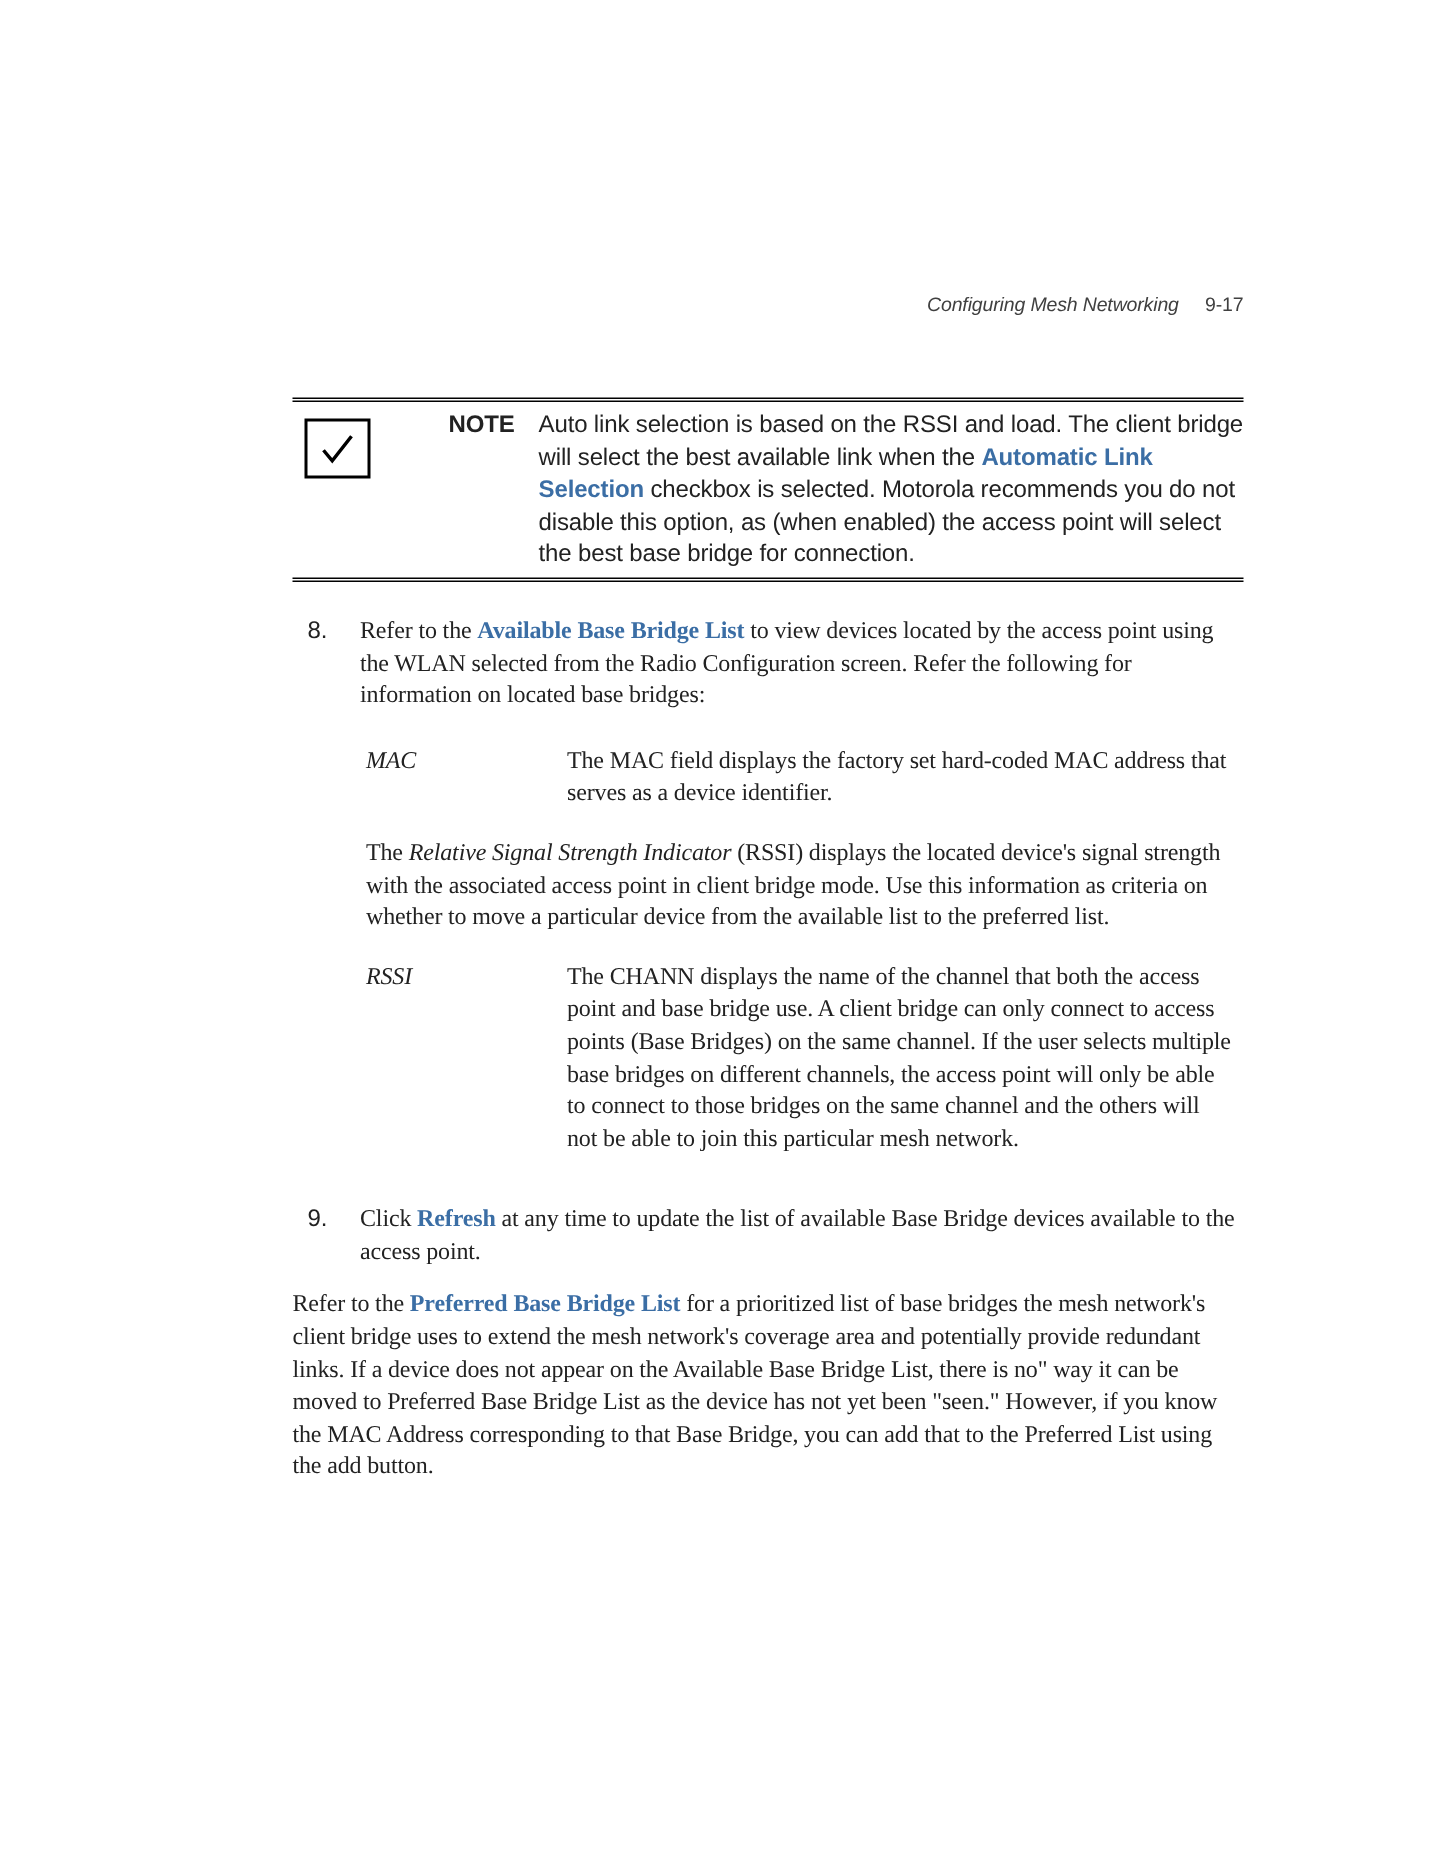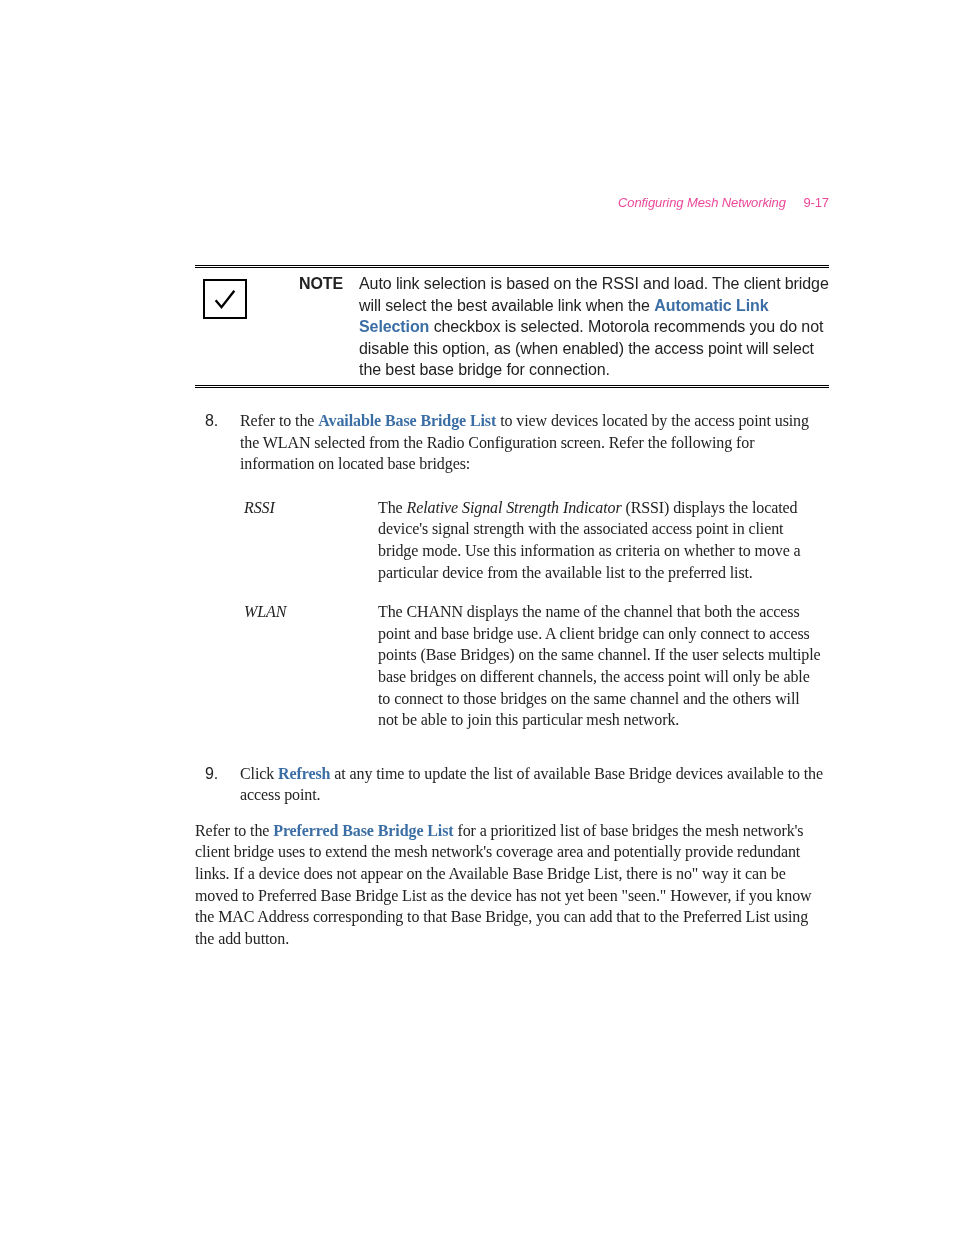--- a/index.html
+++ b/index.html
@@ -17,21 +17,21 @@
     height: 1235px;
     position: relative;
     box-sizing: border-box;
     padding: 195px 125px 0 0;
   }
   .running-head {
     position: absolute;
     top: 194px;
     right: 125px;
     font-size: 13px;
-    color: #ec4899;
+    color: #404040;
   }
   .running-head .rh-title {
     font-style: italic;
   }
   .running-head .rh-page {
     font-style: normal;
     margin-left: 14px;
   }
   .body {
     margin-left: 195px;
@@ -144,30 +144,33 @@
 
     <ol class="steps">
 
       <li>
         <div class="num">8.</div>
         <div class="txt">
           <span>Refer to the </span><span class="bold-link">Available Base Bridge List</span><span> to view devices located by the access point using the WLAN selected from the Radio Configuration screen. Refer the following for information on located base bridges:</span>
 
           <div class="def-block">
 
+            <div class="def-row">
+              <div class="def-term">MAC</div>
+              <div class="def-desc">The MAC field displays the factory set hard-coded MAC address that serves as a device identifier.</div>
+            </div>
 
             <div class="def-row">
-              <div class="def-term">RSSI</div>
               <div class="def-desc">
                 <span>The </span><span class="italic">Relative Signal Strength Indicator</span><span> (RSSI) displays the located device's signal strength with the associated access point in client bridge mode. Use this information as criteria on whether to move a particular device from the available list to the preferred list.</span>
               </div>
             </div>
 
             <div class="def-row">
-              <div class="def-term">WLAN</div>
+              <div class="def-term">RSSI</div>
               <div class="def-desc">The CHANN displays the name of the channel that both the access point and base bridge use. A client bridge can only connect to access points (Base Bridges) on the same channel. If the user selects multiple base bridges on different channels, the access point will only be able to connect to those bridges on the same channel and the others will not be able to join this particular mesh network.</div>
             </div>
 
           </div>
         </div>
       </li>
 
       <li>
         <div class="num">9.</div>
         <div class="txt">

